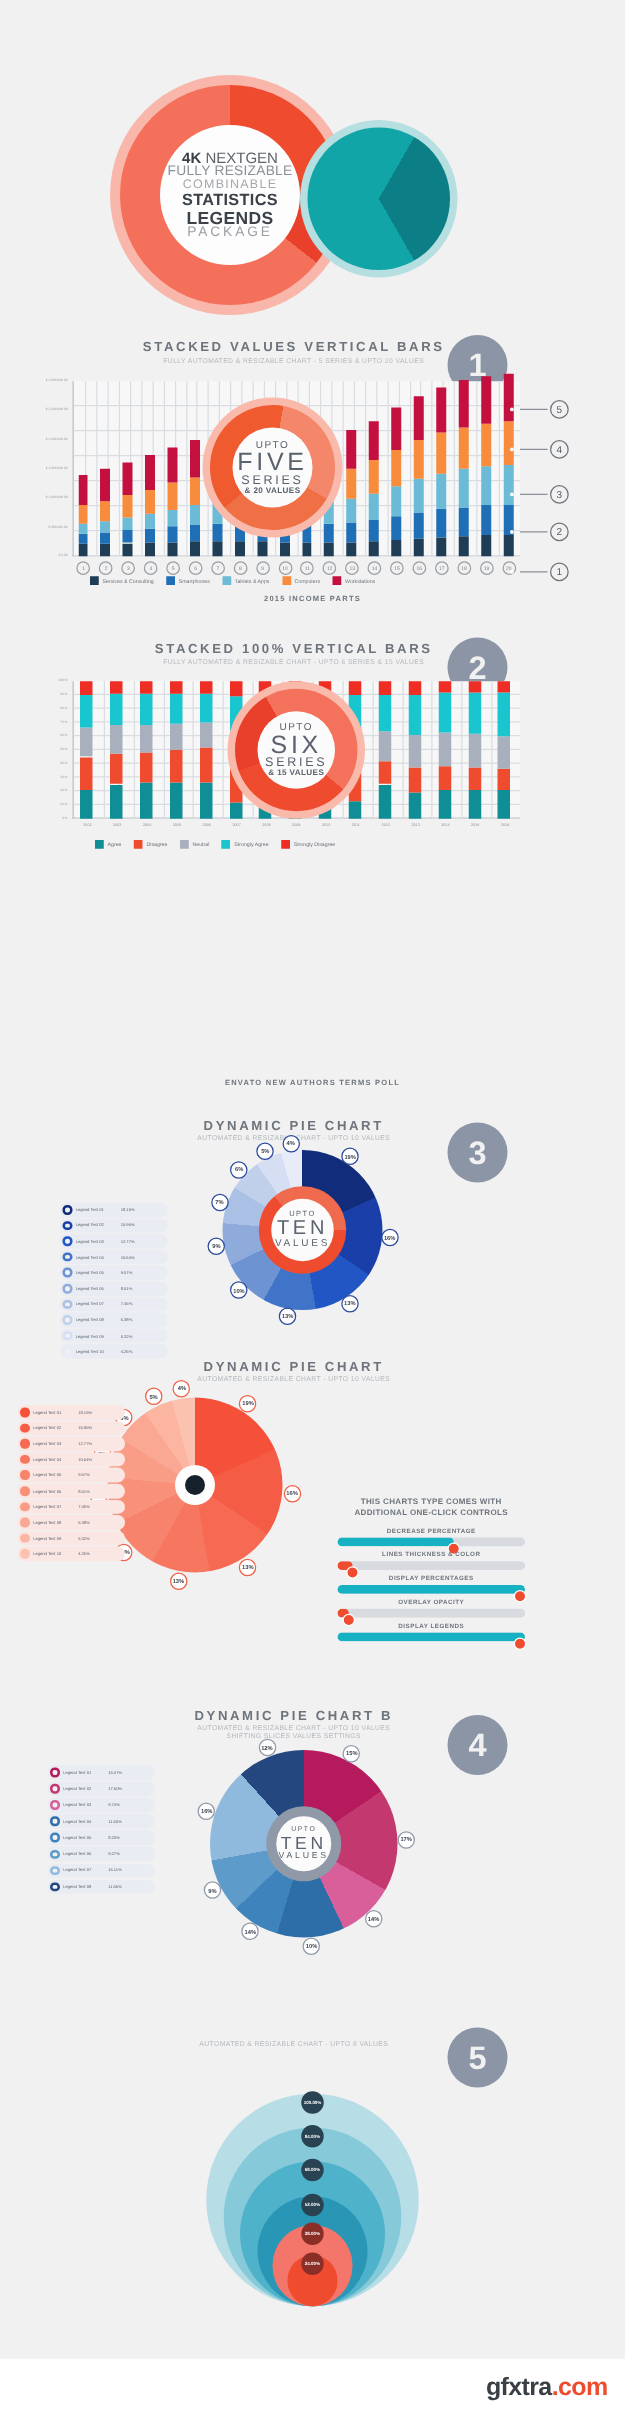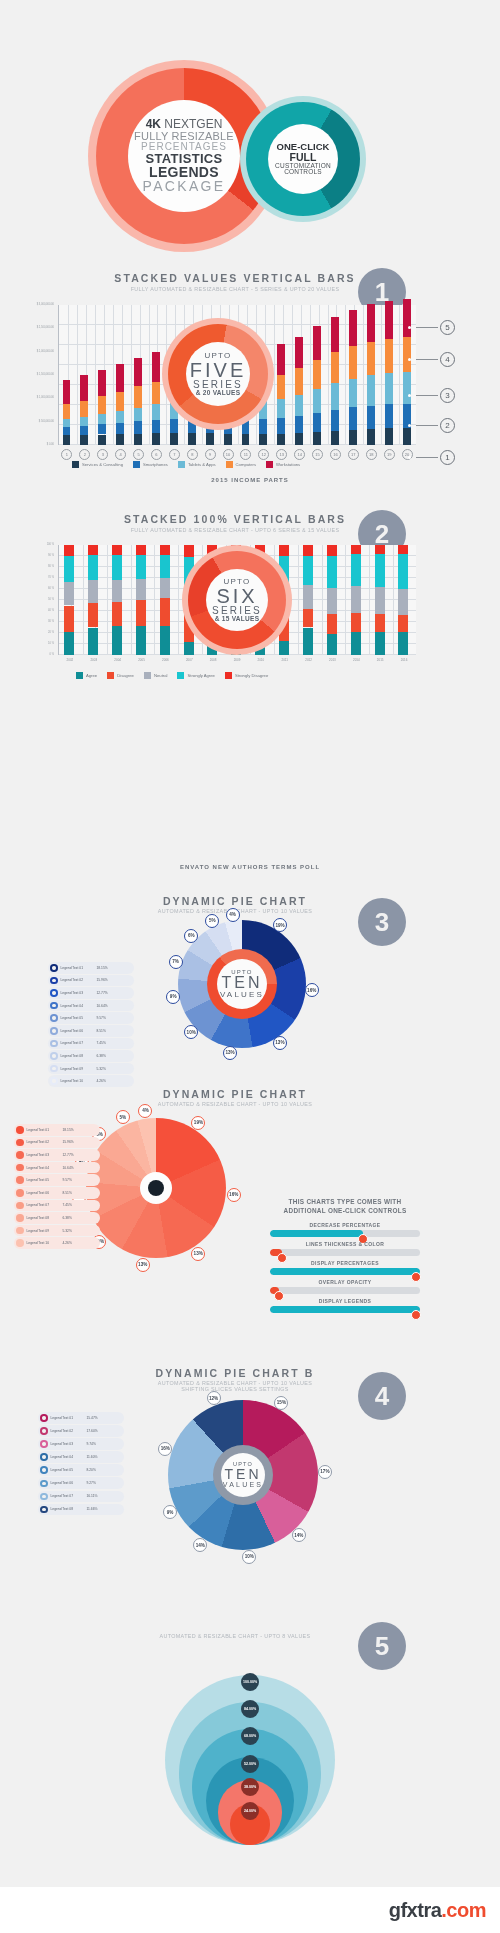--- a/index.html
+++ b/index.html
@@ -41,21 +41,21 @@
     border-radius:50%; background:#fdfdfd;
     display:flex; flex-direction:column; align-items:center; justify-content:center;
     text-align:center; line-height:1.02;
   }
   .hb-l1{ font-size:12px; color:#5e6369; }
   .hb-l1 b{ color:#3b4148; font-weight:bold; }
   .hb-l2{ font-size:11px; color:#8b9096; letter-spacing:0.2px; }
   .hb-l3{ font-size:10px; color:#a3a8ad; letter-spacing:1px; }
   .hb-l4{ font-size:13px; color:#3b4148; font-weight:bold; letter-spacing:0.3px;}
   .hb-l5{ font-size:14px; color:#3b4148; font-weight:bold; letter-spacing:0.3px;}
-  .hb-l6{ font-size:14px; color:#9aa0a6; letter-spacing:2.3px; }
+  .hb-l6{ font-size:11px; color:#9aa0a6; letter-spacing:2.3px; }
 
   .donut-sm-halo{
     position:absolute; left:240px; top:38px; width:126px; height:126px;
     border-radius:50%; background:#b5dfe0;
   }
   .donut-sm{
     position:absolute; left:246px; top:44px; width:114px; height:114px;
     border-radius:50%;
     background:
       conic-gradient(from 30deg,
@@ -174,34 +174,28 @@
 
 <div class="page">
 
 
   <div class="hero">
     <div class="donut-big-halo"></div>
     <div class="donut-big"></div>
     <div class="donut-big-inner">
       <div class="hb-l1"><b>4K</b><span> NEXTGEN</span></div>
       <div class="hb-l2">FULLY RESIZABLE</div>
-      <div class="hb-l3">PERCENTAGES</div>
+      <div class="hb-l3">COMBINABLE</div>
       <div class="hb-l4">STATISTICS</div>
       <div class="hb-l5">LEGENDS</div>
       <div class="hb-l6">PACKAGE</div>
     </div>
 
     <div class="donut-sm-halo"></div>
     <div class="donut-sm"></div>
-    <div class="donut-sm-inner">
-      <div class="hs-l1">ONE-CLICK</div>
-      <div class="hs-l2">FULL</div>
-      <div class="hs-l3">CUSTOMIZATION</div>
-      <div class="hs-l3">CONTROLS</div>
-    </div>
   </div>
 
   <div class="sec-title" style="top:272px">STACKED VALUES VERTICAL BARS</div>
   <div class="sec-sub" style="top:286px">FULLY AUTOMATED &amp; RESIZABLE CHART - 5 SERIES &amp; UPTO 20 VALUES</div>
   <div class="badge" style="left:358px; top:268px">1</div>
 
   <div class="plot" id="plot1" style="left:58px; top:305px; width:358px; height:140px;">
       <div class="gridh" style="top:19px"></div>
       <div class="gridh" style="top:39px"></div>
       <div class="gridh" style="top:59px"></div>

